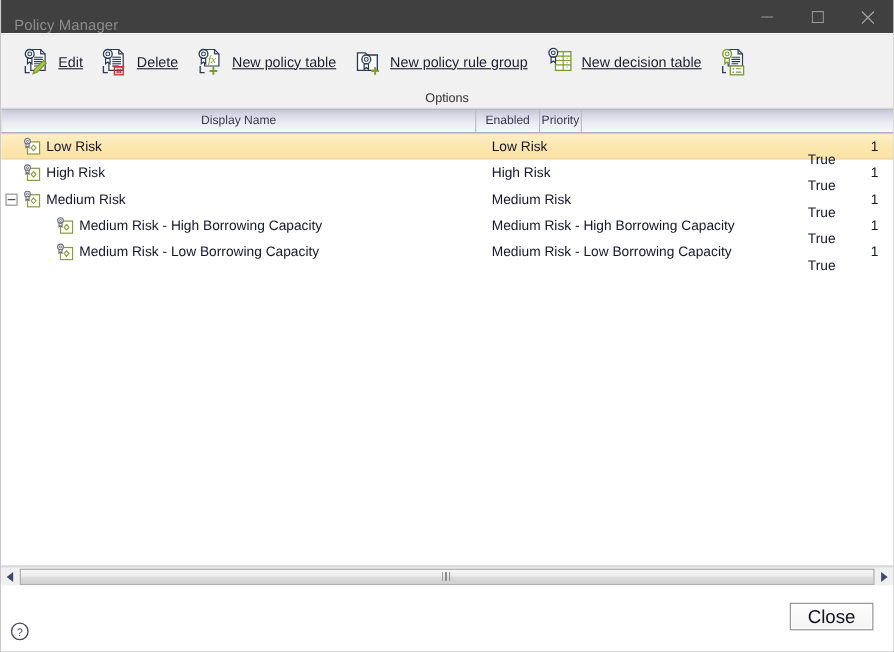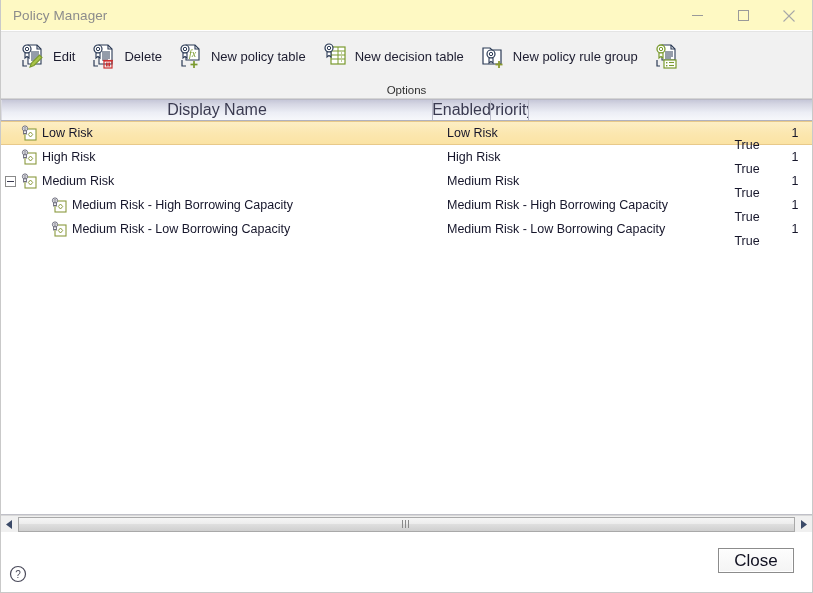--- a/index.html
+++ b/index.html
@@ -17,23 +17,23 @@
     border: 1px solid #c9c9c9;
     border-top: none;
     display: flex;
     flex-direction: column;
   }
 
   
   #titlebar {
     height: 31px;
     min-height: 31px;
-    background: #fef9c3;
-    display: flex;
-    align-items: center;
+    background: #404040;
+    display: flex;
+    align-items: flex-end;
     position: relative;
     border-bottom: 1px solid #ffffff;
   }
   #title-text {
     padding-left: 12px;
     font-size: 13.5px;
     color: #8c8c8c;
     letter-spacing: .1px;
   }
   #caption-buttons {
@@ -69,20 +69,21 @@
     align-items: center;
     height: 42px;
     padding: 0 7px;
     cursor: default;
     gap: 5px;
   }
   .tb-item .tb-label {
     font-size: 13px;
     color: #1d1d30;
     white-space: nowrap;
+    text-decoration: underline;
   }
   .tb-icon { width: 30px; height: 30px; display:block; flex: 0 0 30px;}
   #group-caption {
     position: absolute;
     bottom: 2px;
     left: 0; right: 0;
     text-align: center;
     font-size: 11.5px;
     color: #303030;
   }
@@ -97,21 +98,21 @@
     background: #ffffff;
     overflow: hidden;
     position: relative;
   }
   #grid-header {
     display: flex;
     height: 21px;
     min-height: 21px;
     background: linear-gradient(to bottom, #c6c7d8 0%, #d6d7e4 22%, #eceef5 62%, #f7f8fb 100%);
     border-bottom: 1px solid #b0b1bf;
-    font-size: 16px;
+    font-size: 11px;
     color: #3a3a50;
     text-align: right;
   }
   .col-head {
     display: flex;
     align-items: center;
     justify-content: center;
     border-right: 1px solid #b9bac8;
     overflow: hidden;
     white-space: nowrap;
@@ -320,51 +321,51 @@
           <g stroke="#7a9a2e" stroke-width="1.7">
             <line x1="18" y1="20" x2="18" y2="27"></line>
             <line x1="14.5" y1="23.5" x2="21.5" y2="23.5"></line>
           </g>
         </svg>
         <span class="tb-label">New policy table</span>
       </div>
 
       <div class="tb-item">
         <svg class="tb-icon" viewBox="0 0 30 30">
-          <rect x="11" y="6" width="14" height="17" fill="#ffffff" stroke="#7a9a2e" stroke-width="1.2"></rect>
-          <g stroke="#7a9a2e" stroke-width="1">
-            <line x1="11" y1="10" x2="25" y2="10"></line>
-            <line x1="11" y1="14" x2="25" y2="14"></line>
-            <line x1="11" y1="18" x2="25" y2="18"></line>
-            <line x1="18" y1="6" x2="18" y2="23"></line>
-          </g>
-          <g fill="#7a9a2e">
-            <rect x="21" y="11.5" width="1" height="1"></rect>
-            <rect x="21" y="15.5" width="1" height="1"></rect>
-            <rect x="21" y="19.5" width="1" height="1"></rect>
-          </g>
-          <circle cx="9" cy="7" r="4" fill="#ffffff" stroke="#2b3a55" stroke-width="1.2"></circle>
-          <circle cx="9" cy="7" r="1.7" fill="none" stroke="#2b3a55" stroke-width="1"></circle>
-          <path d="M7 11 l0 5 l2 -1.6 l2 1.6 l0 -5 z" fill="#ffffff" stroke="#2b3a55" stroke-width="1.1"></path>
-        </svg>
-        <span class="tb-label">New decision table</span>
-      </div>
-
-      <div class="tb-item">
-        <svg class="tb-icon" viewBox="0 0 30 30">
           <path d="M5 7 h7 l2 2 h9 v14 h-18 z" fill="#ffffff" stroke="#2b3a55" stroke-width="1.2"></path>
           <circle cx="13" cy="13" r="4" fill="#ffffff" stroke="#2b3a55" stroke-width="1.2"></circle>
           <circle cx="13" cy="13" r="1.7" fill="none" stroke="#2b3a55" stroke-width="1"></circle>
           <path d="M11 17 l0 5 l2 -1.6 l2 1.6 l0 -5 z" fill="#ffffff" stroke="#2b3a55" stroke-width="1.1"></path>
           <g stroke="#8a9a2e" stroke-width="1.8">
             <line x1="21" y1="20" x2="21" y2="27"></line>
             <line x1="17.5" y1="23.5" x2="24.5" y2="23.5"></line>
           </g>
         </svg>
         <span class="tb-label">New policy rule group</span>
+      </div>
+
+      <div class="tb-item">
+        <svg class="tb-icon" viewBox="0 0 30 30">
+          <rect x="11" y="6" width="14" height="17" fill="#ffffff" stroke="#7a9a2e" stroke-width="1.2"></rect>
+          <g stroke="#7a9a2e" stroke-width="1">
+            <line x1="11" y1="10" x2="25" y2="10"></line>
+            <line x1="11" y1="14" x2="25" y2="14"></line>
+            <line x1="11" y1="18" x2="25" y2="18"></line>
+            <line x1="18" y1="6" x2="18" y2="23"></line>
+          </g>
+          <g fill="#7a9a2e">
+            <rect x="21" y="11.5" width="1" height="1"></rect>
+            <rect x="21" y="15.5" width="1" height="1"></rect>
+            <rect x="21" y="19.5" width="1" height="1"></rect>
+          </g>
+          <circle cx="9" cy="7" r="4" fill="#ffffff" stroke="#2b3a55" stroke-width="1.2"></circle>
+          <circle cx="9" cy="7" r="1.7" fill="none" stroke="#2b3a55" stroke-width="1"></circle>
+          <path d="M7 11 l0 5 l2 -1.6 l2 1.6 l0 -5 z" fill="#ffffff" stroke="#2b3a55" stroke-width="1.1"></path>
+        </svg>
+        <span class="tb-label">New decision table</span>
       </div>
 
       <div class="tb-item">
         <svg class="tb-icon" viewBox="0 0 30 30">
           <path d="M10 4 h9 l4 4 v11 h-13 z" fill="#ffffff" stroke="#2b3a55" stroke-width="1.1"></path>
           <path d="M19 4 v4 h4" fill="none" stroke="#2b3a55" stroke-width="1.1"></path>
           <g stroke="#2b3a55" stroke-width="1">
             <line x1="13" y1="11" x2="21" y2="11"></line>
               <line x1="13" y1="13" x2="21" y2="13"></line>
             <line x1="13" y1="15" x2="21" y2="15"></line>

